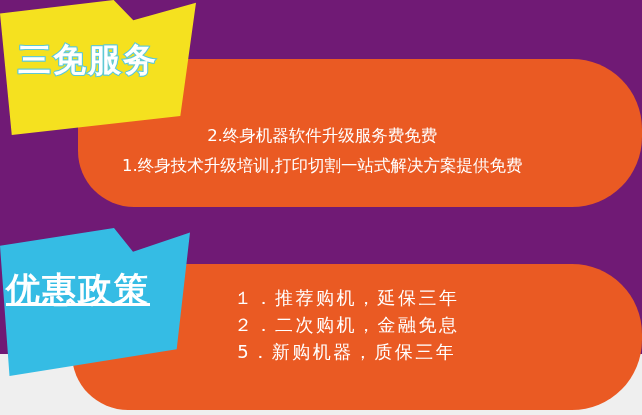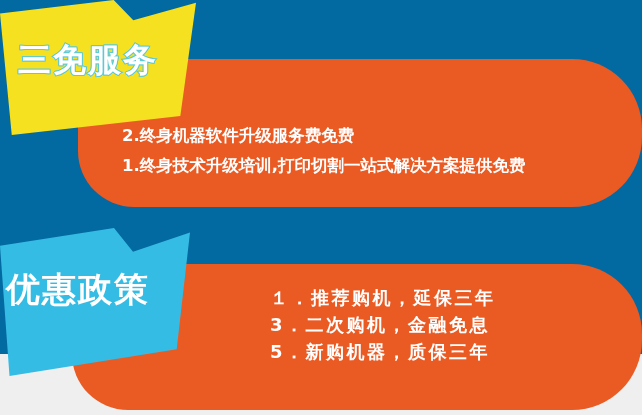--- a/index.html
+++ b/index.html
@@ -11,21 +11,21 @@
     height: 415px;
     background: #efefef;
     font-family: "DejaVu Sans", "Liberation Sans", sans-serif;
     overflow: hidden;
   }
 
   .poster {
     position: relative;
     width: 642px;
     height: 354px;
-    background: #0369a1;
+    background: #701a75;
   }
 
   
   .section {
     position: absolute;
     left: 0;
     width: 642px;
   }
   .section-top    { top: 0;   height: 207px; }
   .section-bottom { top: 228px; height: 187px; }
@@ -92,42 +92,43 @@
     -webkit-text-stroke: 2px #5fc9d6;
     paint-order: stroke fill;
     text-shadow:
       1px 0 0 #5fc9d6, -1px 0 0 #5fc9d6,
       0 1px 0 #5fc9d6, 0 -1px 0 #5fc9d6;
   }
   .title-bottom {
     left: 6px;
     top: 44px;
     font-size: 34px;
+    text-decoration: underline;
   }
 
   
   .list {
     position: absolute;
     color: #ffffff;
-    font-weight: 700;
+    font-weight: 400;
+    text-align: center;
   }
   .list-top {
     left: 122px;
     top: 121px;
     font-size: 16.5px;
     line-height: 30px;
     letter-spacing: 0px;
   }
   .list-bottom {
     left: 234px;
     top: 284px;
     font-size: 18px;
     line-height: 27px;
     letter-spacing: 2.5px;
-    margin-left: 36px;
   }
   .list-item {
     white-space: nowrap;
   }
 </style>
 </head>
 <body>
 
 <div class="poster">
 
@@ -151,17 +152,17 @@
     <div class="panel panel-bottom"></div>
 
     <div class="ribbon ribbon-cyan"></div>
 
     <div class="ribbon-title title-bottom">优惠政策</div>
 
   </div>
 
   <div class="list list-bottom">
     <div class="list-item">１．推荐购机，延保三年</div>
-    <div class="list-item">3．二次购机，金融免息</div>
+    <div class="list-item">２．二次购机，金融免息</div>
     <div class="list-item">5．新购机器，质保三年</div>
   </div>
 
 </div>
 
 </body></html>

